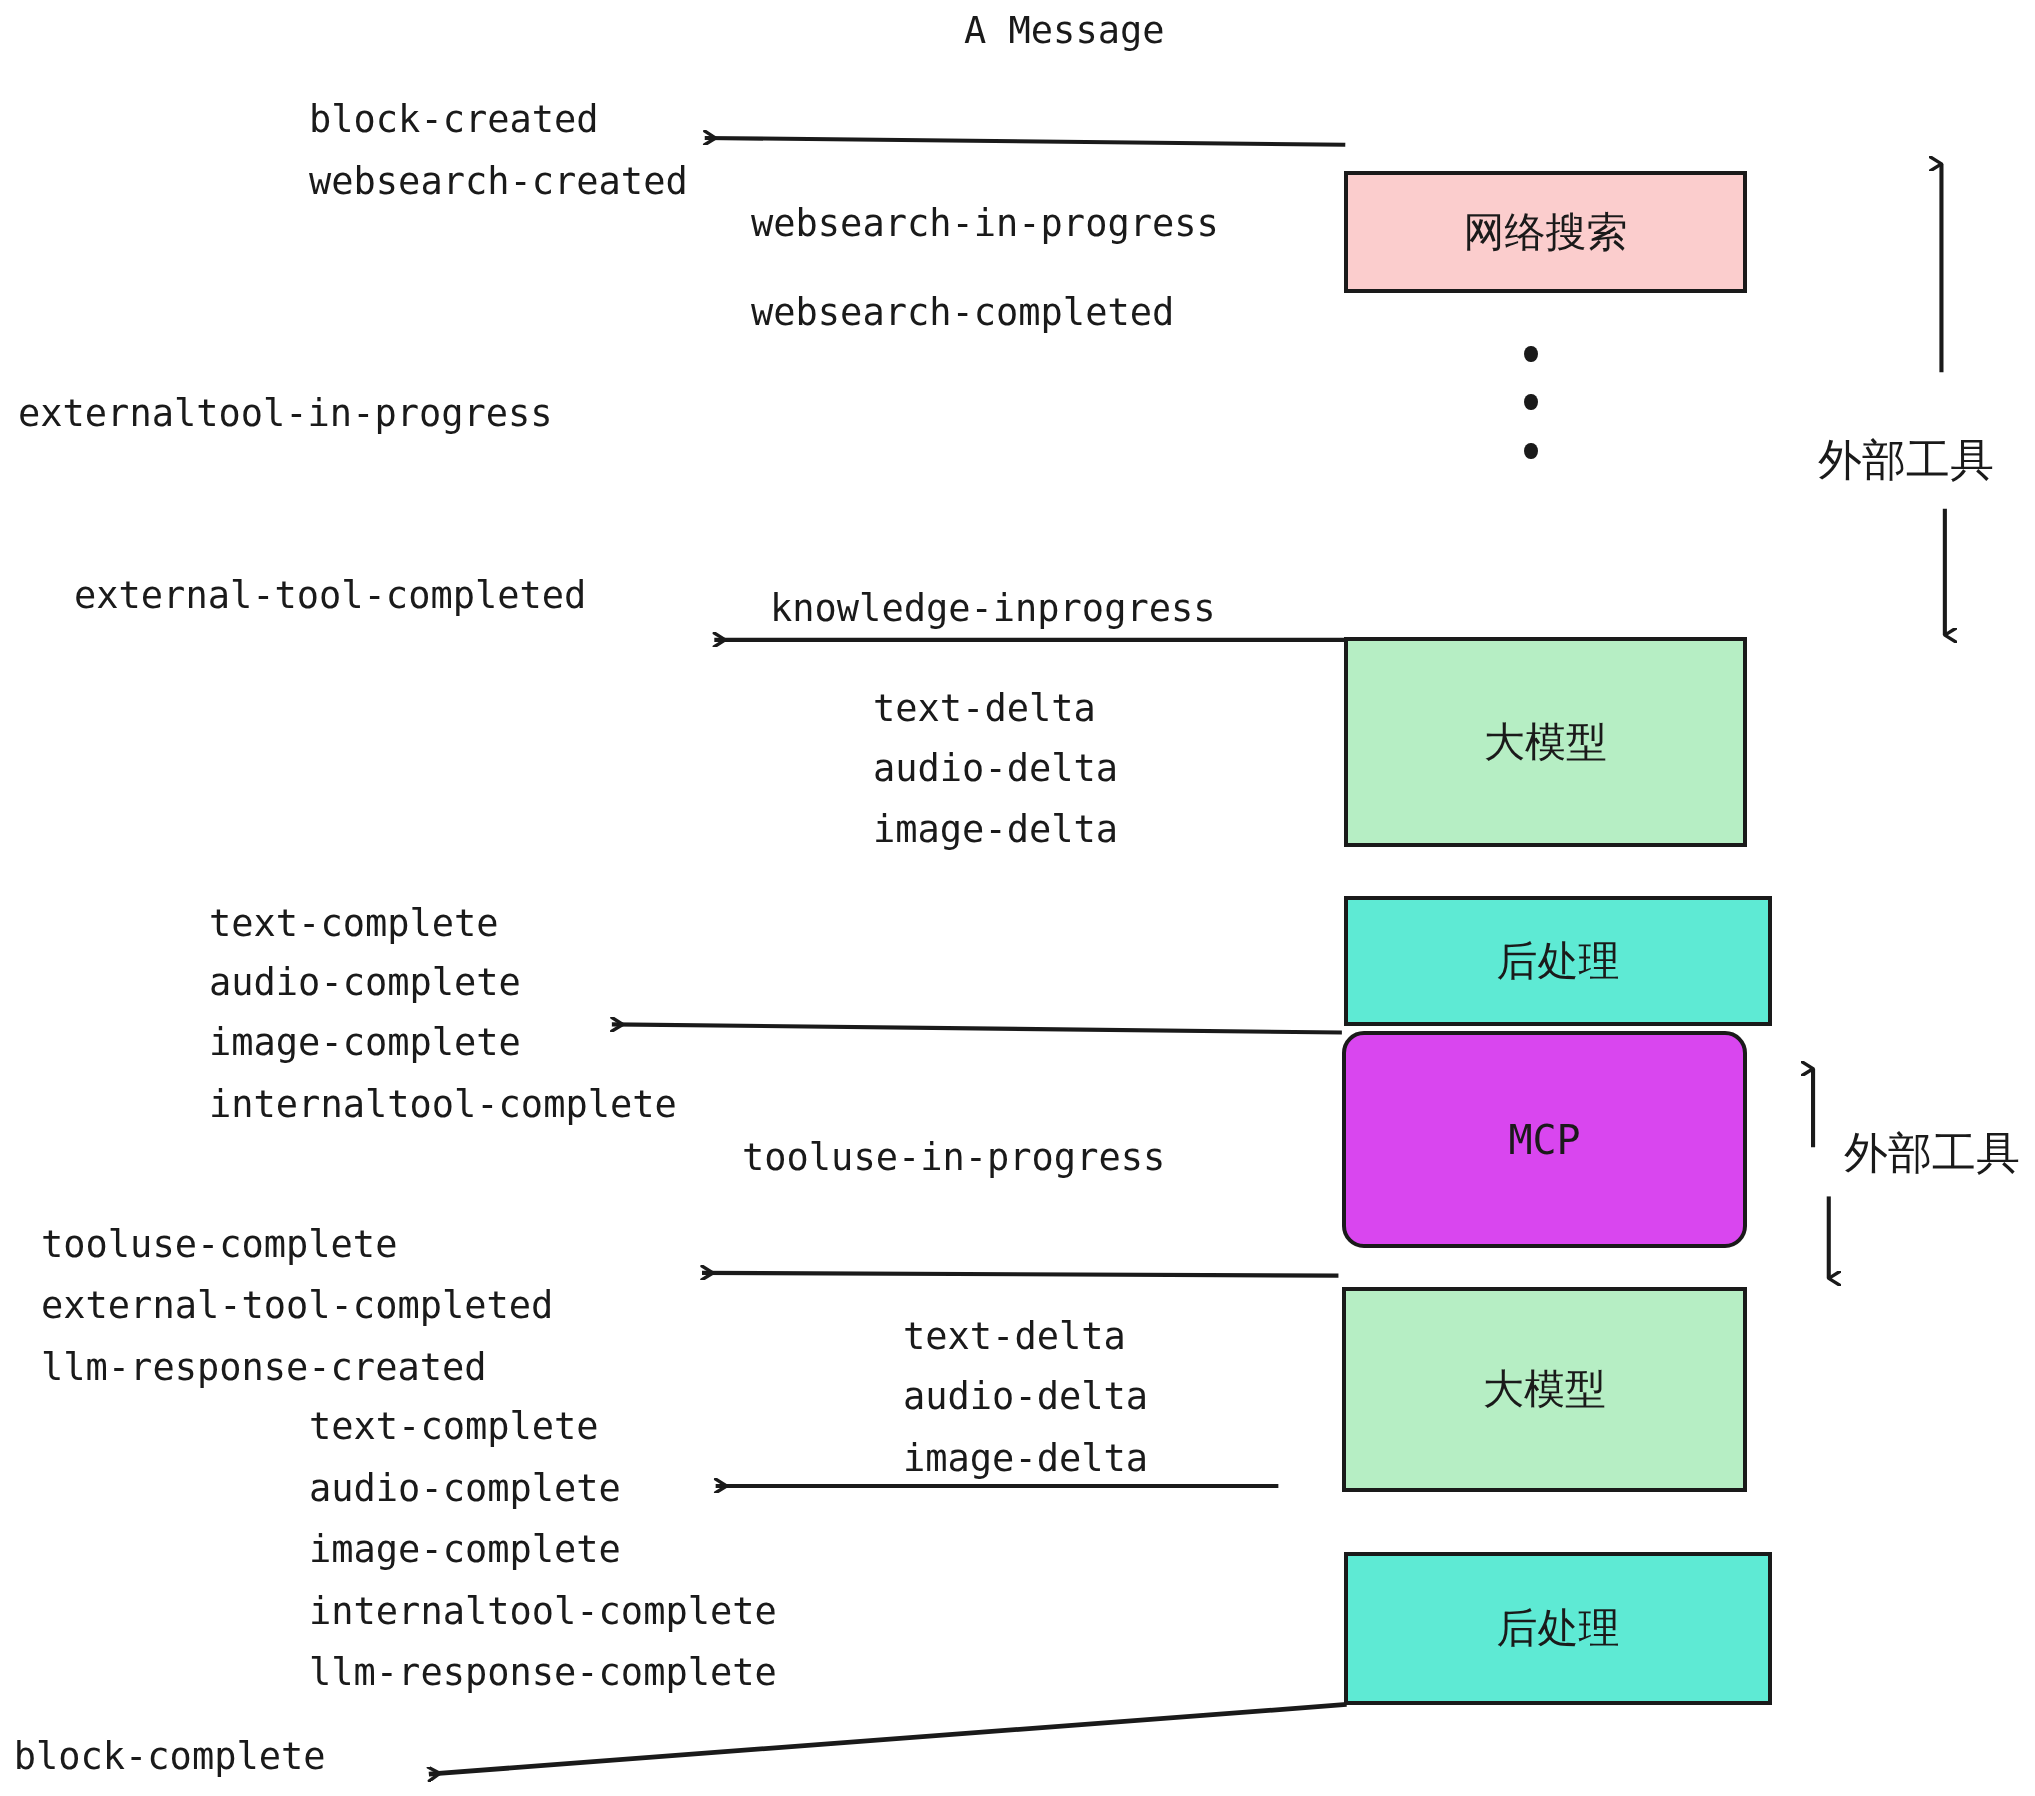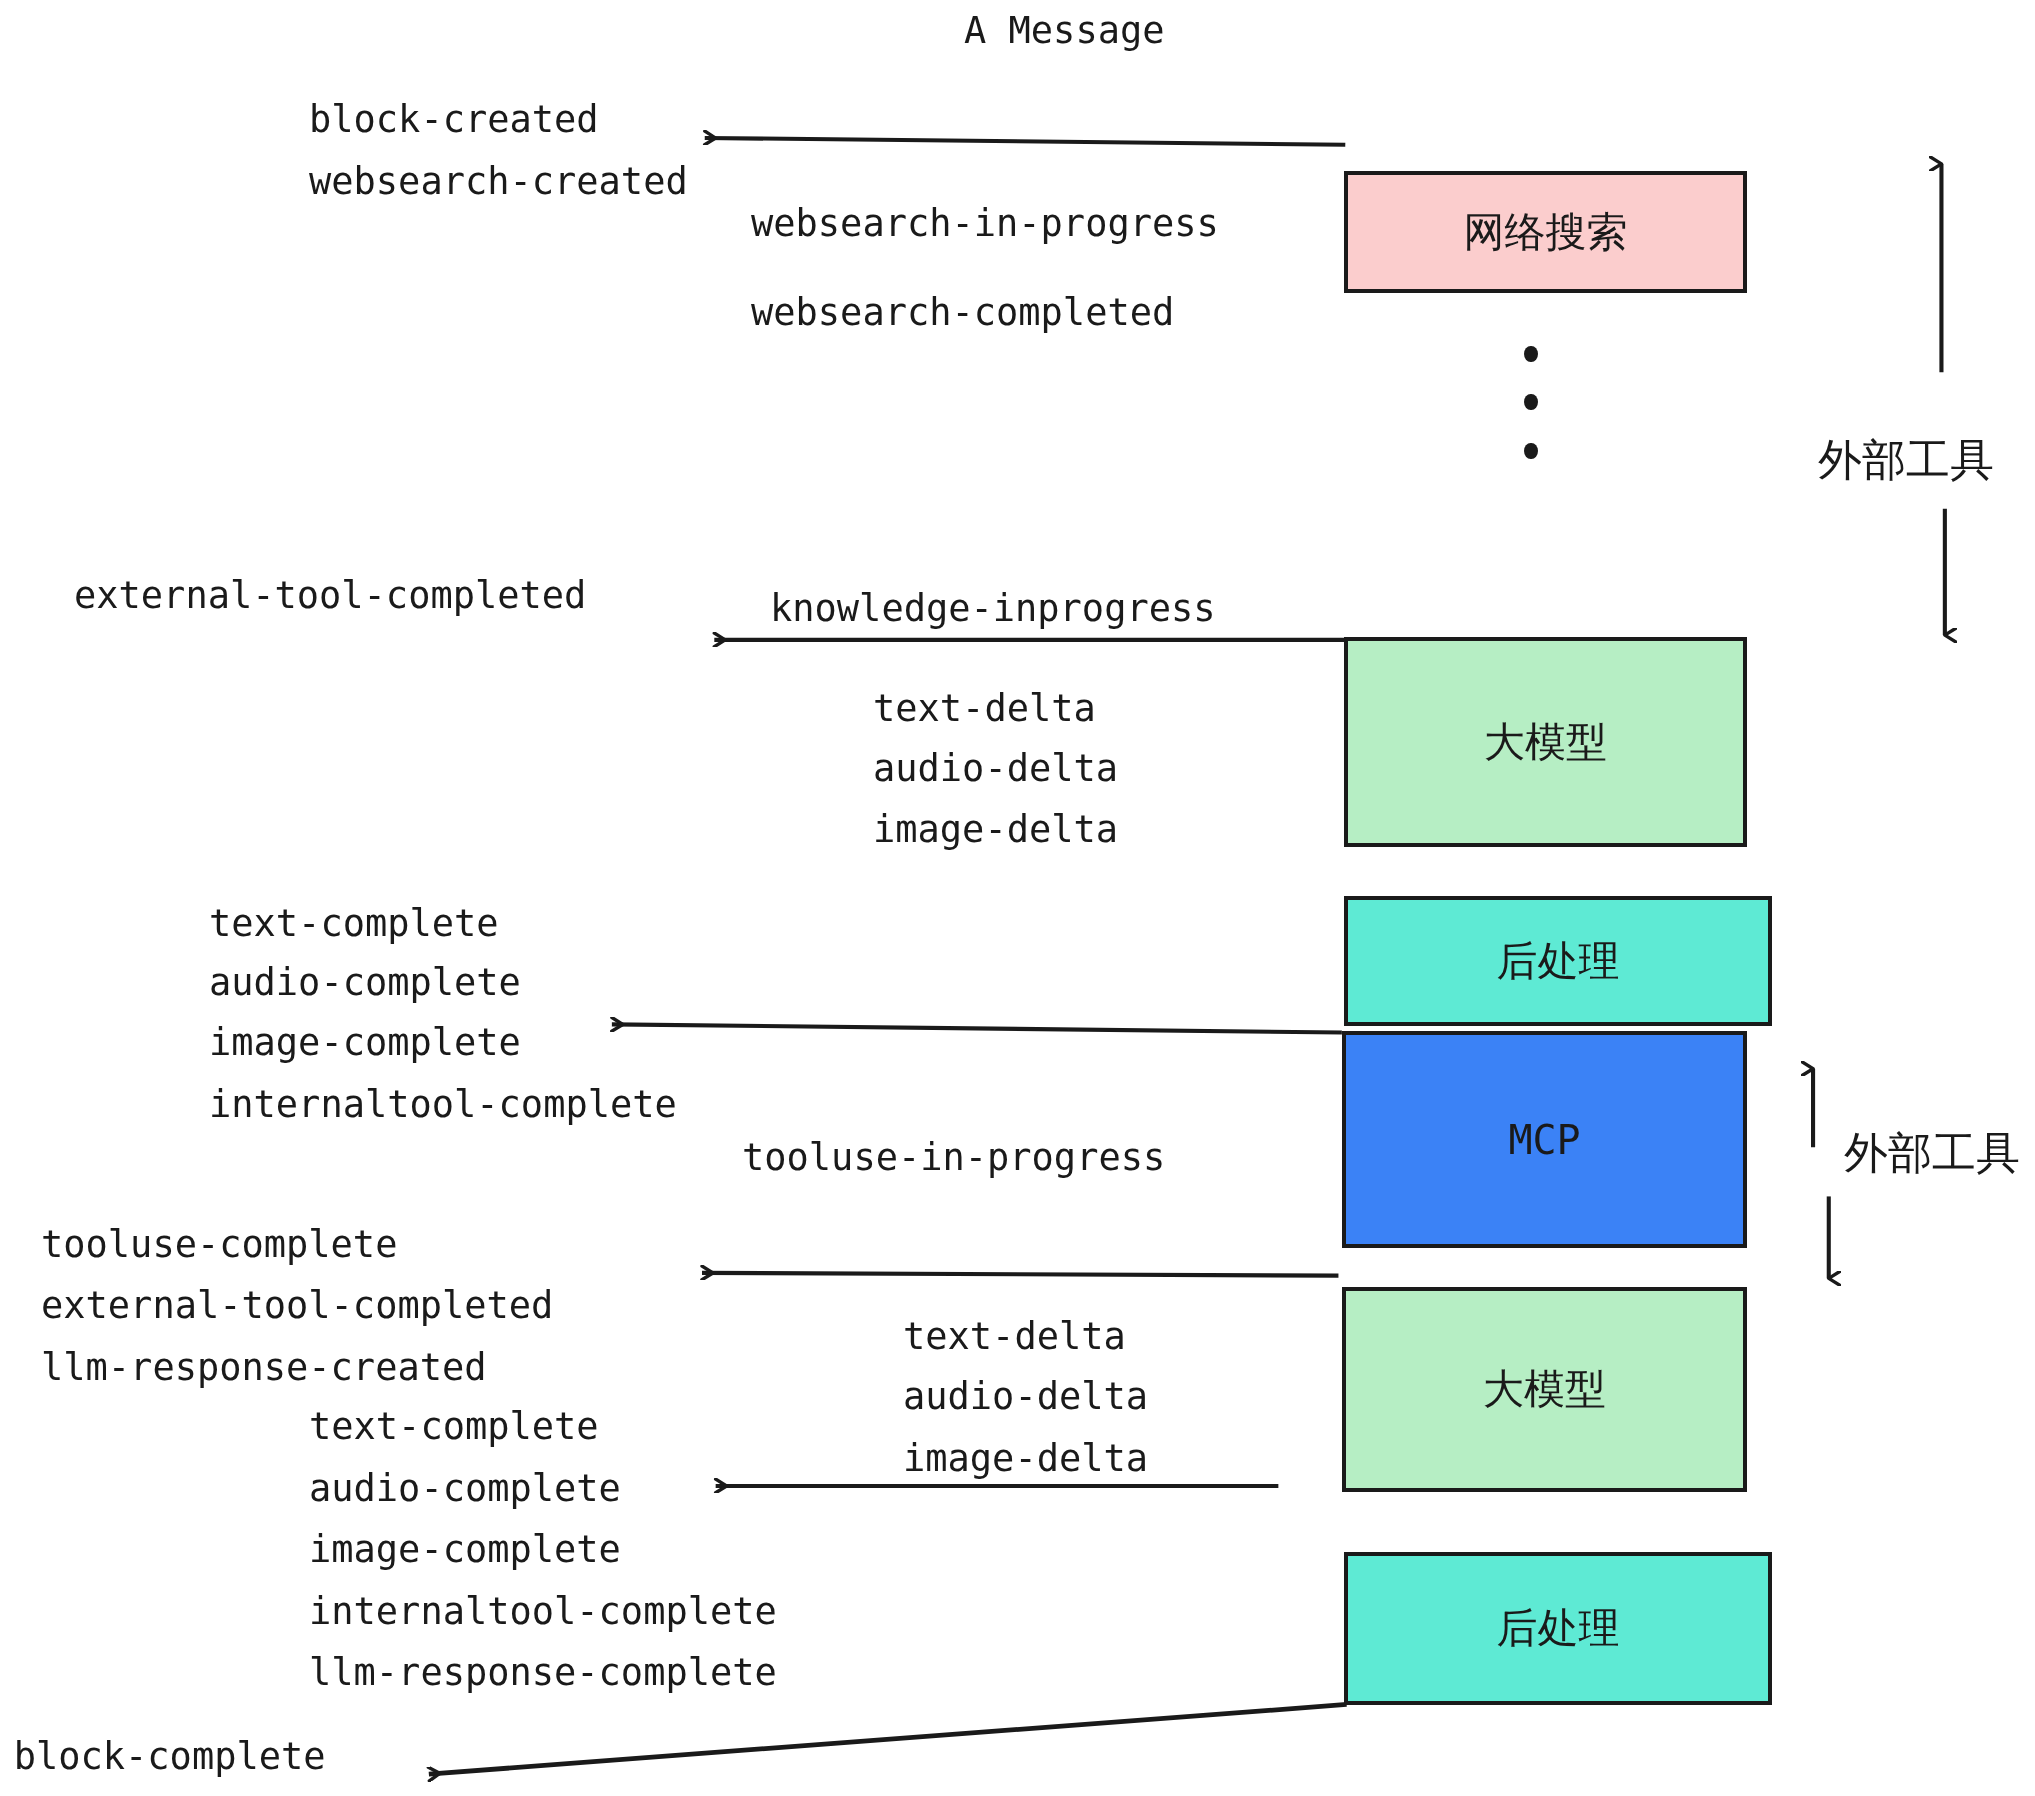--- a/index.html
+++ b/index.html
@@ -15,21 +15,21 @@
       font-family:"DejaVu Sans Mono","Liberation Mono",monospace;
       font-size:37px;line-height:1;}
 
   
   .box{position:absolute;border:4.1px solid #1a1a1a;box-sizing:border-box;
        display:flex;align-items:center;justify-content:center;}
   .box span{font-family:"DejaVu Sans","Liberation Sans",sans-serif;
             font-size:41px;color:#1a1a1a;line-height:1;}
   .box.pink{background:#fbcdcd;}
   .box.green{background:#b6eec4;}
-  .box.yellow{background:#3b82f6;}
+  .box.yellow{background:#d946ef;border-radius:22px;}
   .box.white{background:#5eead4;}
   .box.mcp span{font-family:"DejaVu Sans Mono","Liberation Mono",monospace;font-size:40px;}
 
   
   .sidelbl{position:absolute;white-space:nowrap;color:#1a1a1a;
       font-family:Liberation Mono, monospace;
       font-size:44px;line-height:1;}
 
   
   .dot{position:absolute;width:13.7px;height:16.4px;border-radius:50%;background:#1a1a1a;}
@@ -120,20 +120,21 @@
     <span>后处理</span>
   </div>
 
   <div class="sidelbl" style="left:1818px;top:441px;">外部工具</div>
   <div class="sidelbl" style="left:1844px;top:1134px;">外部工具</div>
 
   <div class="ev" style="left:309px;top:101px;">block-created</div>
   <div class="ev" style="left:309px;top:163px;">websearch-created</div>
   <div class="ev" style="left:751px;top:205px;">websearch-in-progress</div>
   <div class="ev" style="left:751px;top:294px;">websearch-completed</div>
+  <div class="ev" style="left:18px;top:395px;">externaltool-in-progress</div>
 
   <div class="ev" style="left:770px;top:546px;margin-top:44px;">knowledge-inprogress</div>
   <div class="ev" style="left:74px;top:577px;">external-tool-completed</div>
 
   <div class="ev" style="left:873px;top:690px;">text-delta</div>
   <div class="ev" style="left:873px;top:750px;">audio-delta</div>
   <div class="ev" style="left:873px;top:811px;">image-delta</div>
 
   <div class="ev" style="left:209px;top:905px;">text-complete</div>
   <div class="ev" style="left:209px;top:964px;">audio-complete</div>

